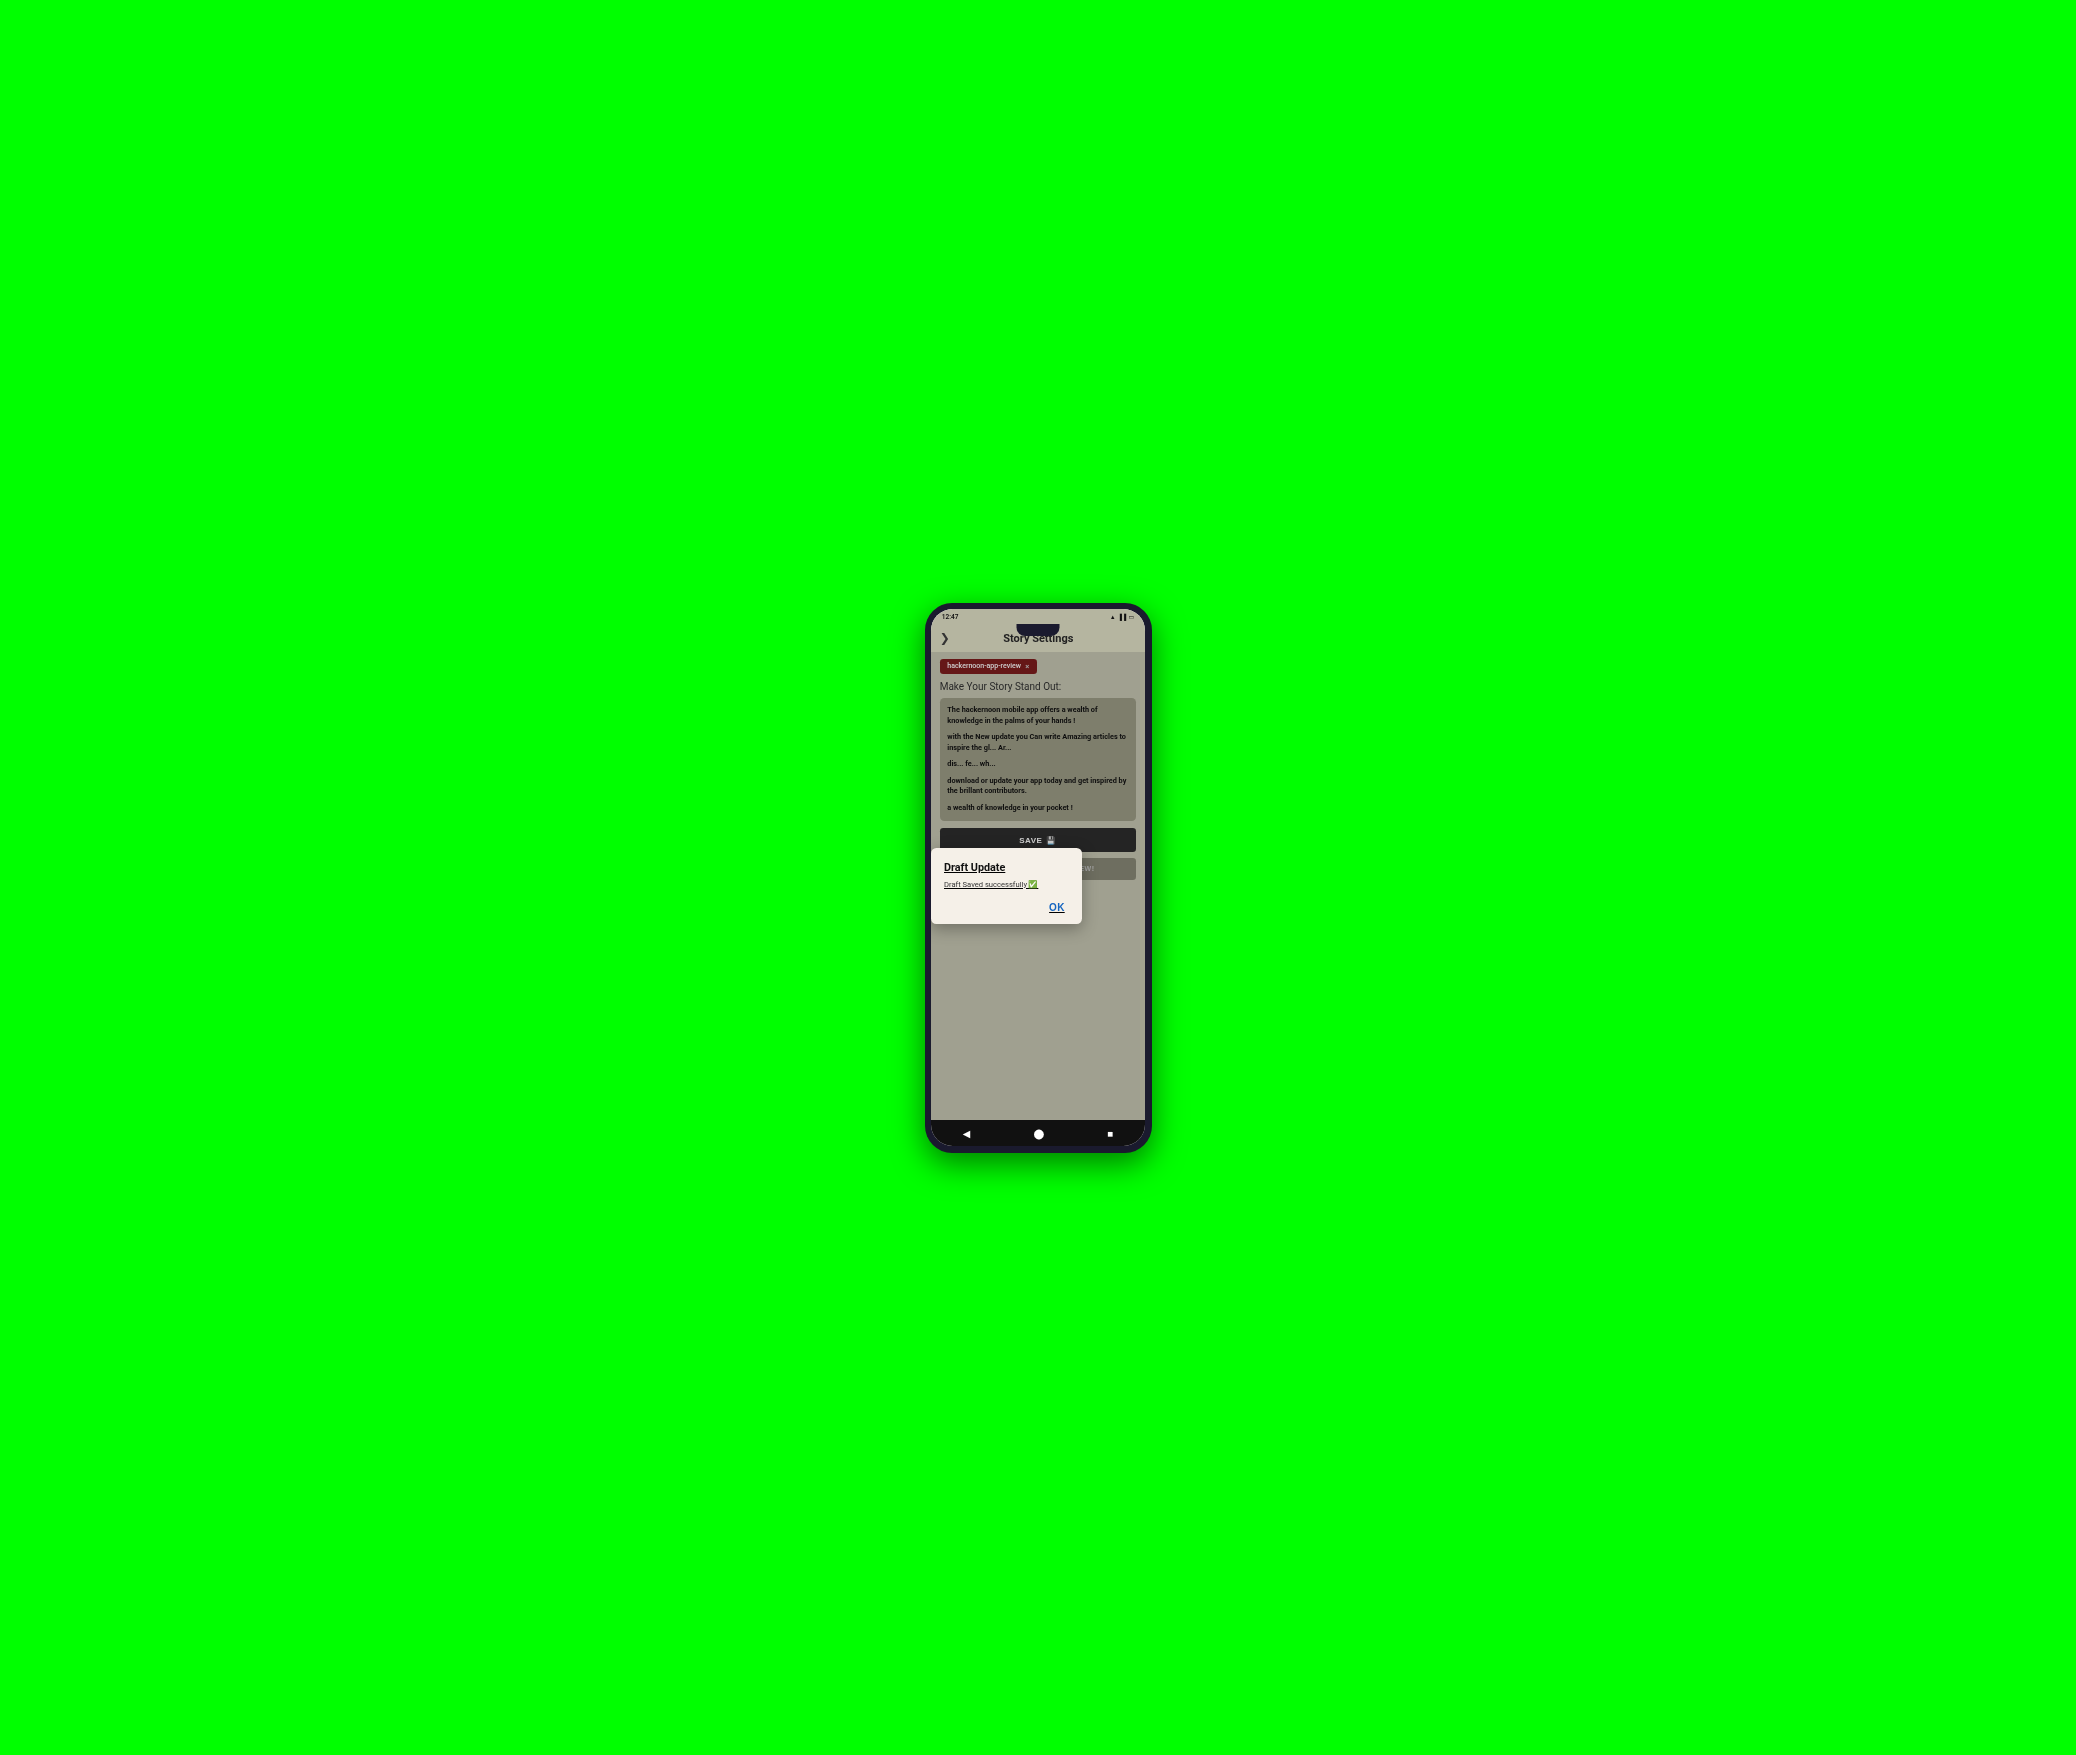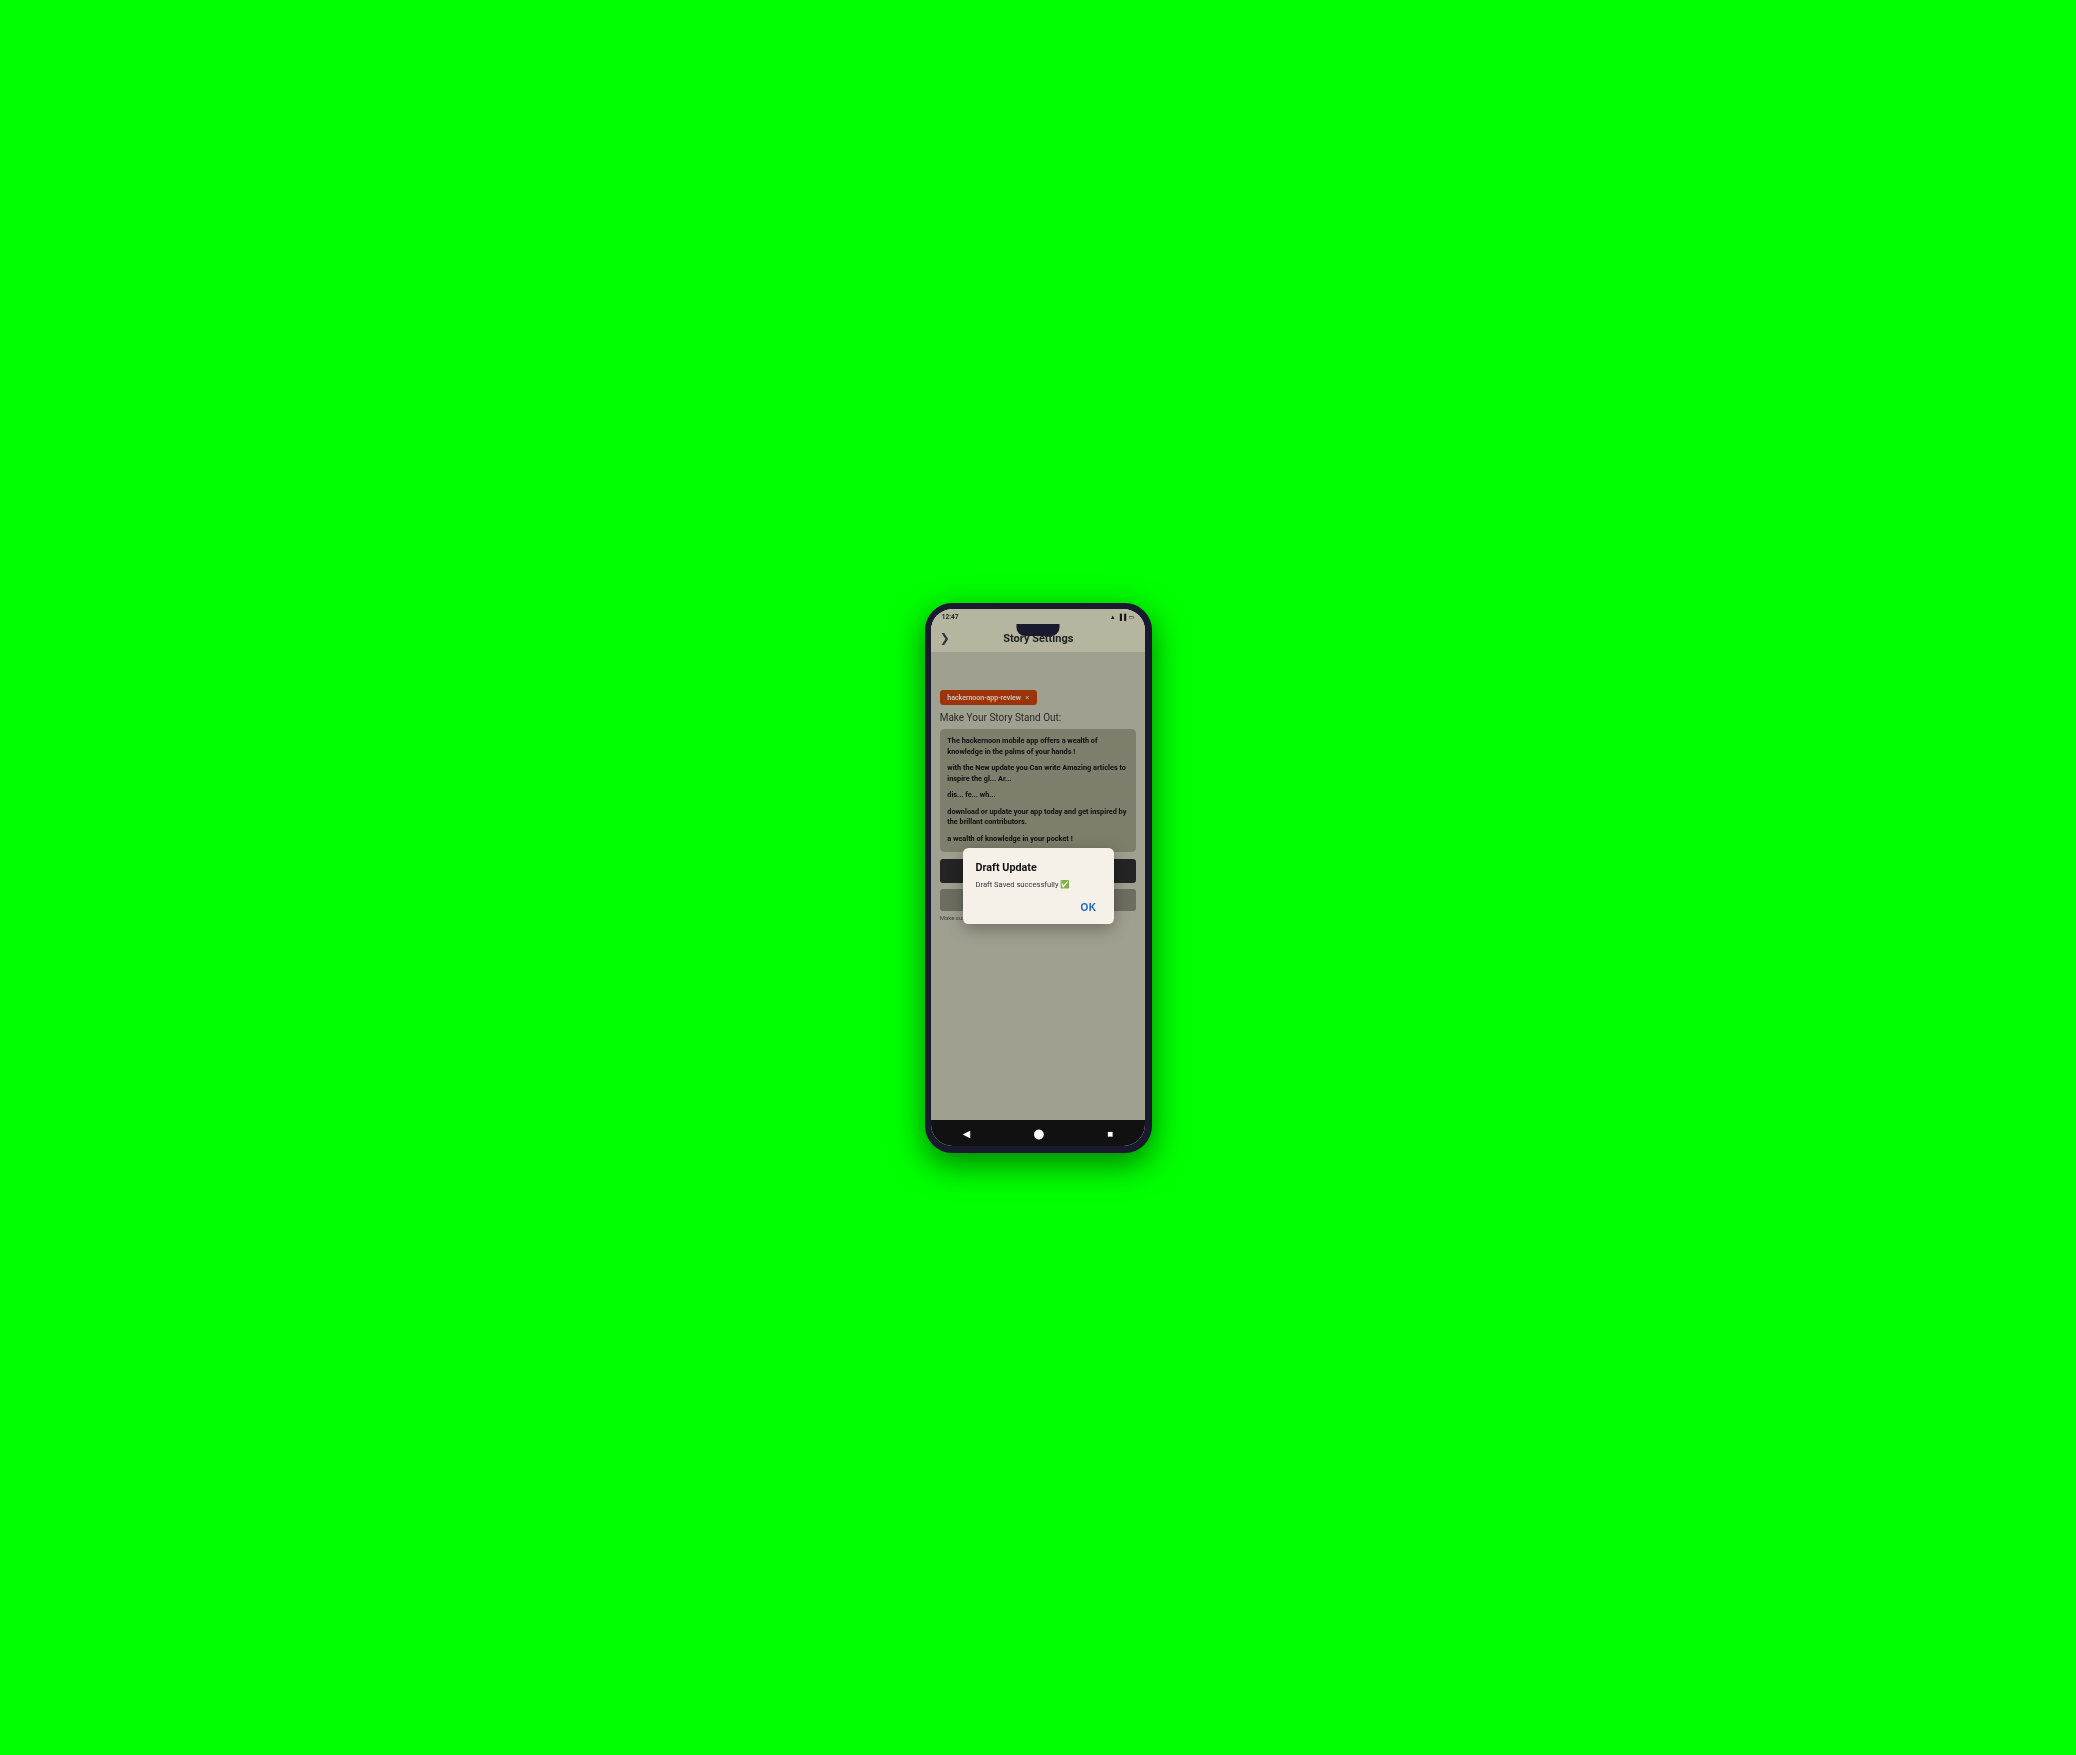--- a/index.html
+++ b/index.html
@@ -106,30 +106,29 @@
       flex: 1;
       background: #c8c8b4;
       overflow-y: auto;
       padding: 6.5px 8.7px;
       position: relative;
     }
 
     
     .tag-chip {
       display: inline-flex;
-      align-items: flex-end;
-      background: #c2410c;
+      align-items: center;
+      background: #7f1d1d;
       color: #fff;
       padding: 3.2px 7.6px;
       border-radius: 3.2px;
       font-size: 7px;
       font-weight: 500;
       margin-bottom: 7.6px;
       gap: 4.3px;
-      margin-top: 31px;
     }
 
     .tag-chip .close-x {
       font-size: 7.6px;
       cursor: pointer;
       color: #ccc;
     }
 
     
     .section-label {
@@ -200,22 +199,22 @@
     
     .dialog-overlay {
       position: absolute;
       top: 0;
       left: 0;
       right: 0;
       bottom: 0;
       background: rgba(0,0,0,0.2);
       display: flex;
       align-items: center;
-      justify-content: center;
       z-index: 100;
+      text-decoration: underline;
     }
 
     .dialog {
       background: #f5f0e8;
       border-radius: 5.4px;
       padding: 13px 13px 8.7px 13px;
       width: 151px;
       box-shadow: 0 4.3px 16px rgba(0,0,0,0.3);
     }
 

